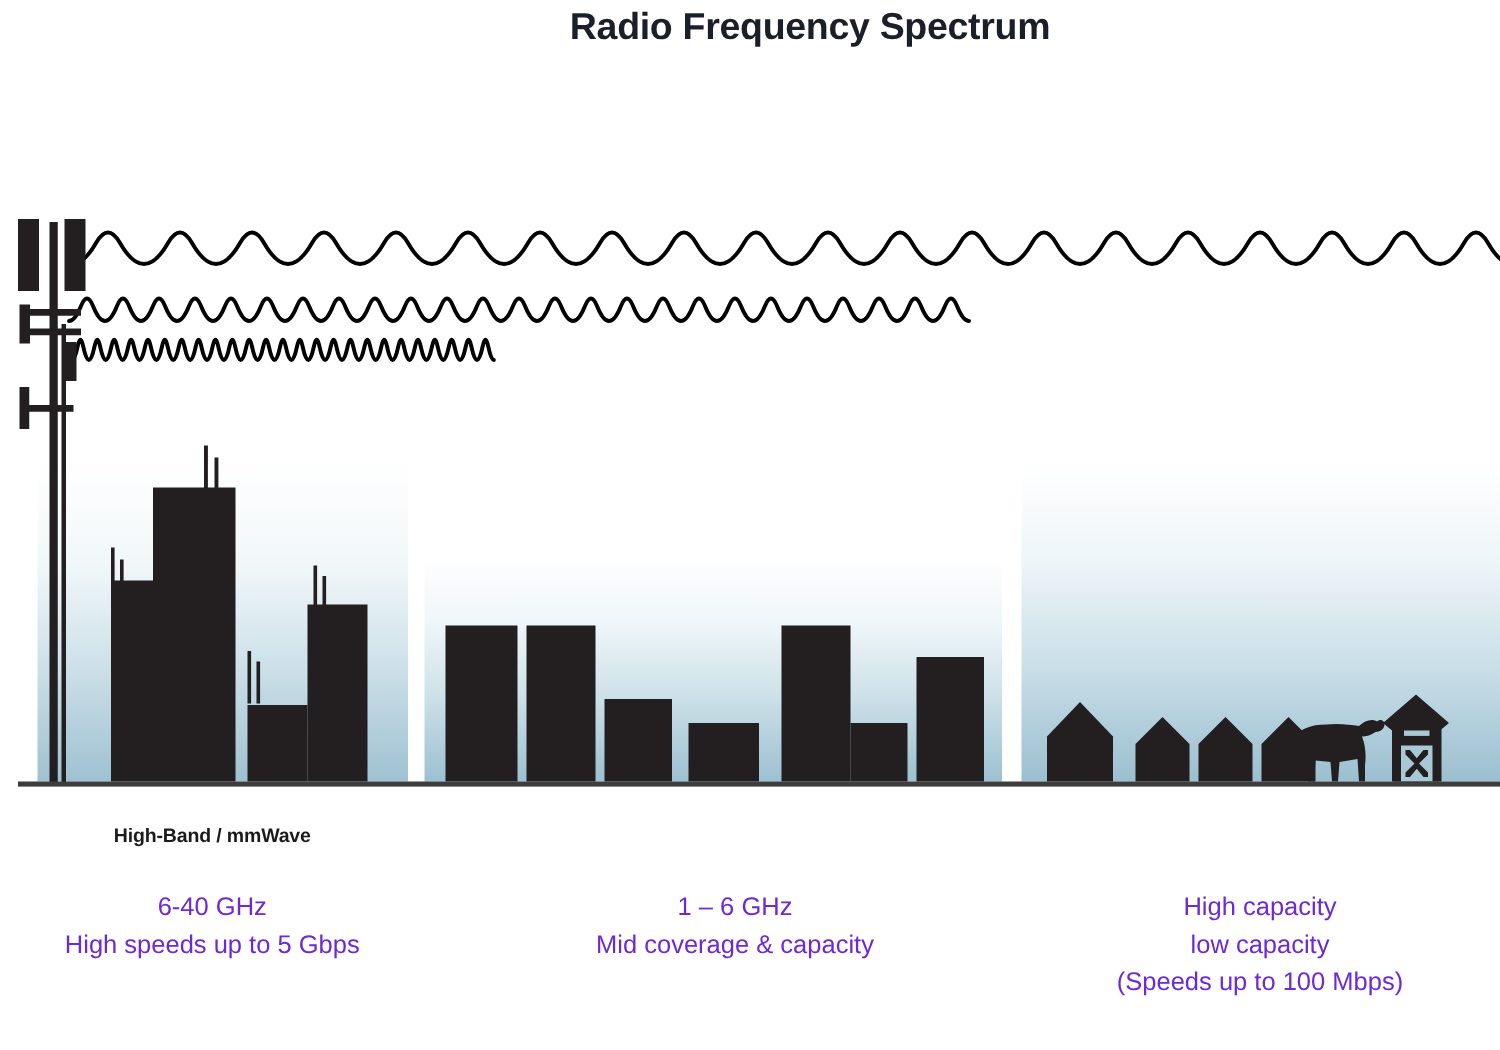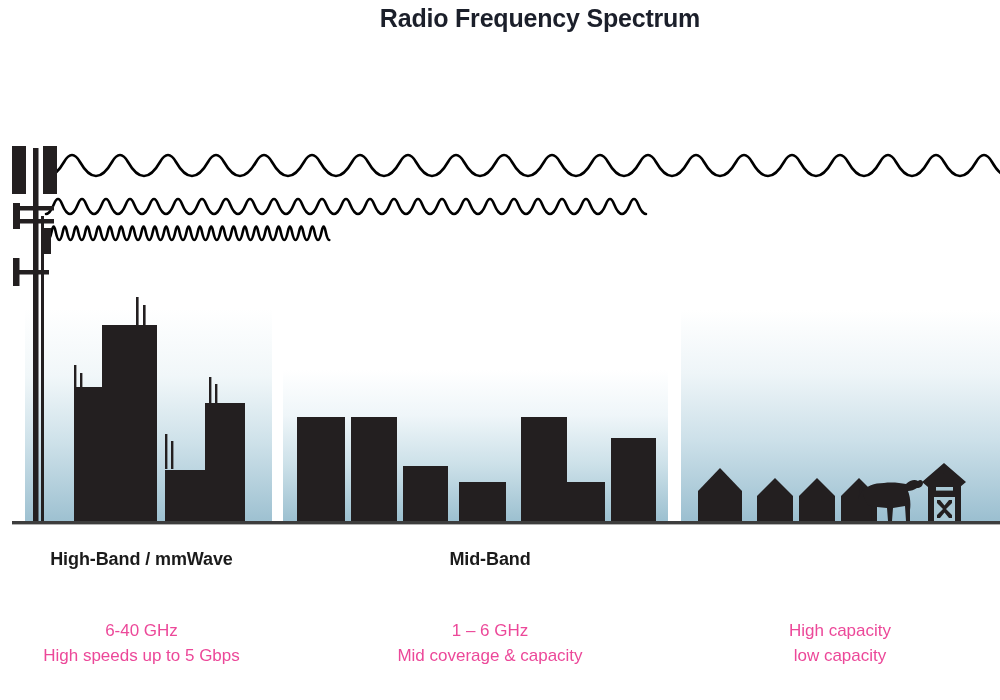--- a/index.html
+++ b/index.html
@@ -8,27 +8,26 @@
     font-family:"Liberation Sans", sans-serif;
     overflow:hidden;position:relative;
   }
   #stage{position:absolute;left:0;top:0;width:1000px;height:700px;}
   .title{
     position:absolute;left:0;top:4px;width:998px;text-align:center;
     font-size:25px;font-weight:bold;color:#1b1f2a;letter-spacing:-0.2px;padding-left:41px;
   }
   svg.art{position:absolute;left:0;top:0;width:1000px;height:700px;}
   .lbl-band{
-    position:absolute;text-align:center;font-size:18px;font-weight:bold;
+    position:absolute;text-align:center;font-size:13px;font-weight:bold;
     color:#1b1b1b;letter-spacing:-0.1px;
   }
   .lbl-detail{
-    position:absolute;text-align:center;font-size:17px;color:#ec4899;
+    position:absolute;text-align:center;font-size:17px;color:#6d28d9;
     line-height:25px;
-    margin-top:26px;
   }
   .lbl-detail div{white-space:nowrap;}
 </style>
 </head>
 <body>
 
 <div id="stage">
 
   <div class="title">Radio Frequency Spectrum</div>
 
@@ -184,24 +183,24 @@
 
     <rect x="12" y="521" width="988" height="3.4" fill="#3d3d3d"></rect>
   </svg>
 
   <div class="lbl-band" style="left:0px;top:549px;width:283px;">High-Band / mmWave</div>
   <div class="lbl-detail" style="left:0px;top:592px;width:283px;">
     <div>6-40 GHz</div>
     <div>High speeds up to 5 Gbps</div>
   </div>
 
-  <div class="lbl-band" style="left:290px;top:549px;width:400px;">Mid-Band</div>
   <div class="lbl-detail" style="left:290px;top:592px;width:400px;">
     <div>1 – 6 GHz</div>
     <div>Mid coverage &amp; capacity</div>
   </div>
 
   <div class="lbl-detail" style="left:680px;top:592px;width:320px;">
     <div>High capacity</div>
     <div>low capacity</div>
+    <div>(Speeds up to 100 Mbps)</div>
   </div>
 
 </div>
 
 </body></html>

